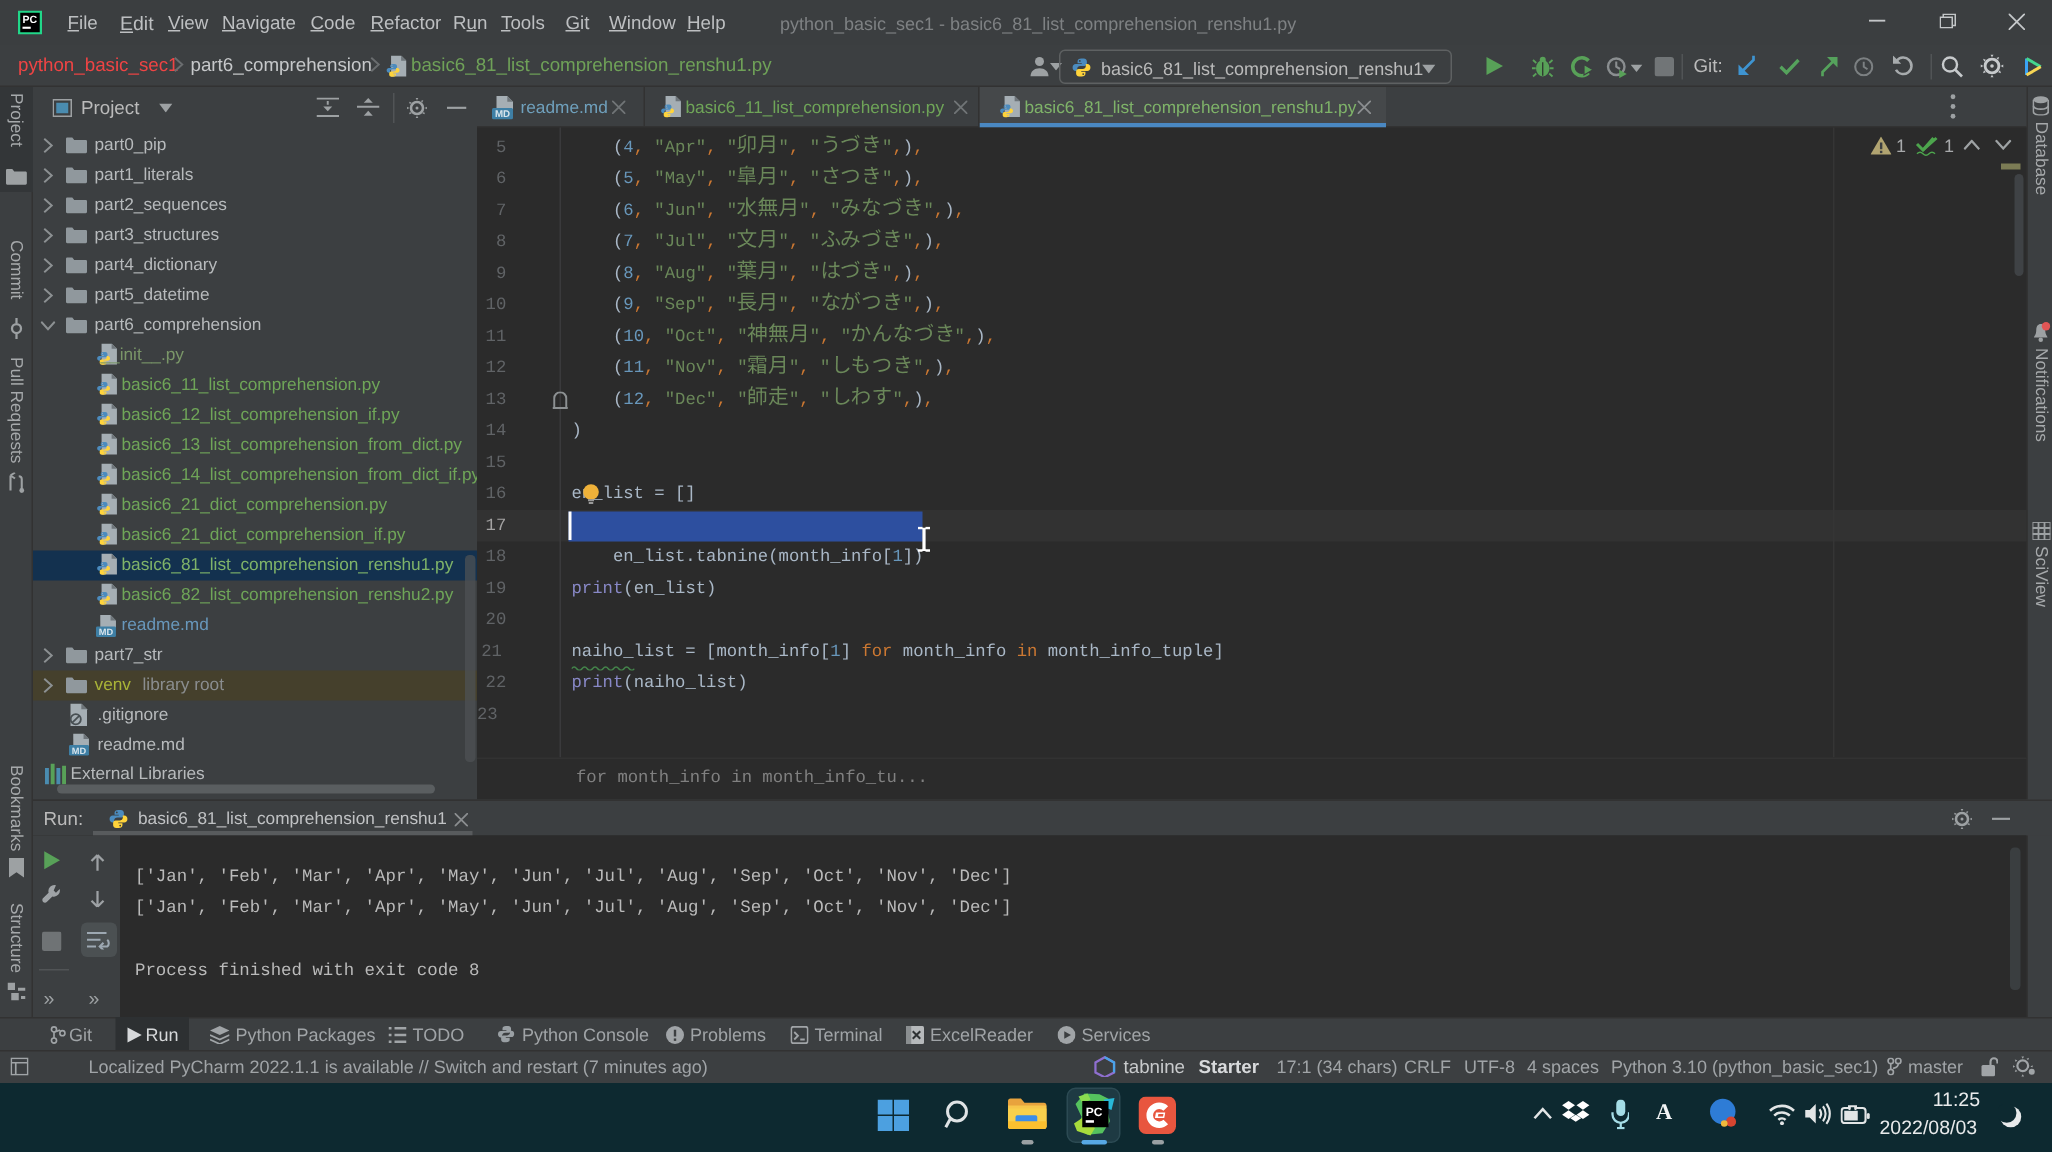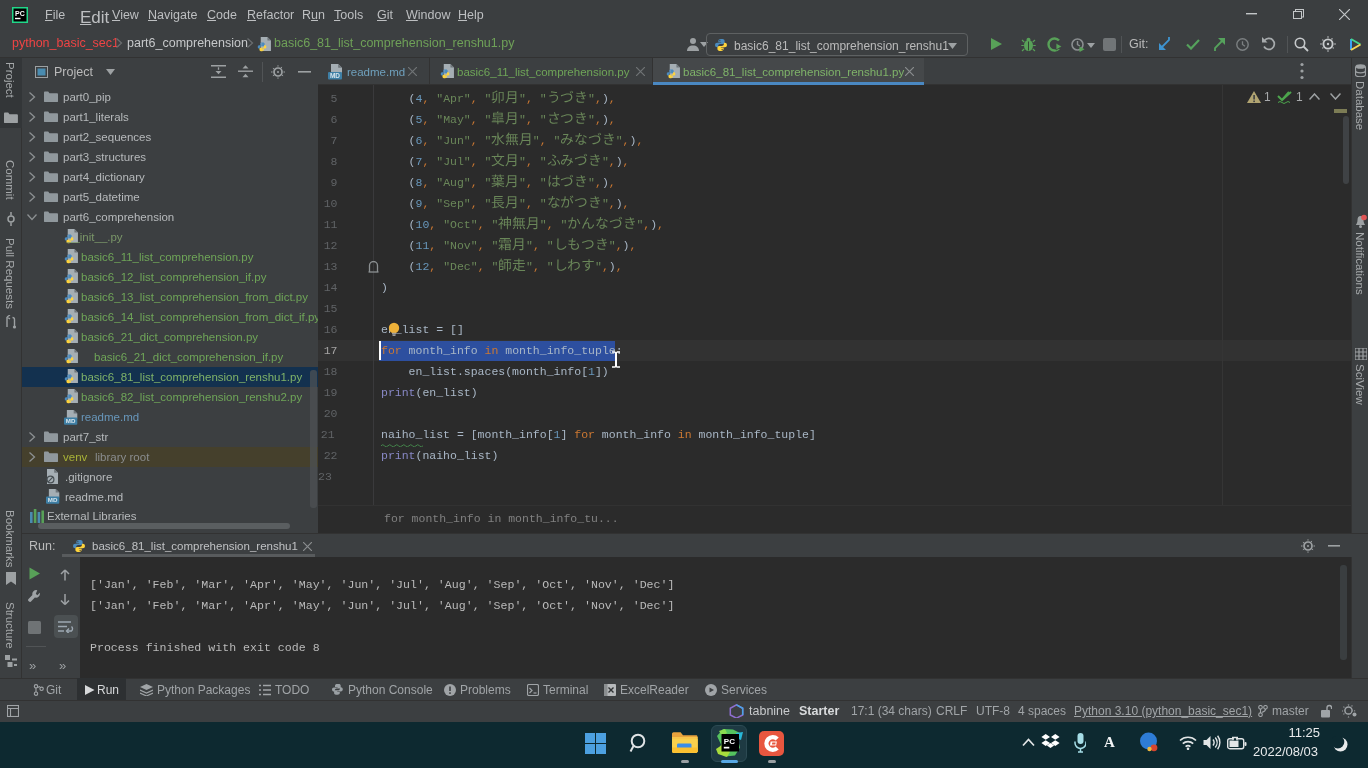--- a/index.html
+++ b/index.html
@@ -65,30 +65,31 @@
         <path id="g3059" d="M627 -12Q627 -7 625 6Q624 19 623 32Q623 44 622 51Q621 70 621 103Q621 136 621 175Q621 214 621 254Q622 294 622 329Q623 364 623 388L546 350Q546 336 546 307Q546 279 546 242Q546 204 545 167Q545 130 544 99Q543 68 542 51Q541 31 539 13Q537 -6 536 -12ZM96 127Q137 127 189 125Q241 124 300 122Q358 120 418 119Q478 118 534 117Q589 116 636 116Q681 116 726 116Q771 116 810 116Q850 116 880 117Q911 117 929 117L928 191Q886 189 816 188Q745 186 635 186Q570 186 500 188Q429 189 358 191Q287 193 221 197Q154 200 98 204ZM621 418Q621 484 601 529Q582 574 548 596Q513 618 467 618Q436 618 406 608Q377 597 354 575Q330 554 317 522Q303 491 303 451Q303 401 327 362Q351 323 391 300Q432 277 479 277Q538 277 577 303Q615 330 635 375Q655 421 655 479Q655 529 640 581Q626 633 593 681Q559 729 501 768Q444 808 356 834L289 768Q357 752 411 727Q465 702 502 666Q539 630 558 582Q578 534 578 472Q578 404 549 374Q520 344 479 344Q453 344 430 357Q407 369 392 393Q378 417 378 450Q378 497 408 523Q439 549 480 549Q511 549 533 531Q555 514 565 478Q574 443 566 390Z"></path>
       </defs>
     </svg>
     <div class="a" style="left:0px;top:0px;width:1368px;height:30px;background:#3b3e40"></div>
     <svg class="a" style="left:12px;top:7px;" width="16" height="16" viewBox="0 0 16 16">
       <rect x="0.75" y="0.75" width="14.5" height="14.5" fill="#000" stroke="#21d789" stroke-width="1.5"></rect>
       <text x="3" y="8.6" font-size="7" font-weight="bold" font-family="Liberation Sans" fill="#fff">PC</text>
       <rect x="3" y="10.8" width="5.5" height="1.4" fill="#fff"></rect>
     </svg>
     <div class="a" style="left:45px;top:8px;font-size:12.5px;color:#bdbfc1"><u>F</u>ile</div>
-    <div class="a" style="left:80px;top:8px;font-size:17px;color:#bdbfc1"><u>E</u>dit</div>
+    <div class="a" style="left:80px;top:8px;font-size:13px;color:#bdbfc1"><u>E</u>dit</div>
     <div class="a" style="left:112px;top:8px;font-size:12.5px;color:#bdbfc1"><u>V</u>iew</div>
     <div class="a" style="left:148px;top:8px;font-size:12.5px;color:#bdbfc1"><u>N</u>avigate</div>
     <div class="a" style="left:207px;top:8px;font-size:12.5px;color:#bdbfc1"><u>C</u>ode</div>
     <div class="a" style="left:247px;top:8px;font-size:12.5px;color:#bdbfc1"><u>R</u>efactor</div>
     <div class="a" style="left:302px;top:8px;font-size:12.5px;color:#bdbfc1">R<u>u</u>n</div>
     <div class="a" style="left:334px;top:8px;font-size:12.5px;color:#bdbfc1"><u>T</u>ools</div>
     <div class="a" style="left:377px;top:8px;font-size:12.5px;color:#bdbfc1"><u>G</u>it</div>
     <div class="a" style="left:406px;top:8px;font-size:12.5px;color:#bdbfc1"><u>W</u>indow</div>
     <div class="a" style="left:458px;top:8px;font-size:12.5px;color:#bdbfc1"><u>H</u>elp</div>
+    <div class="a" style="left:520px;top:9px;font-size:12px;color:#7e8183">python_basic_sec1 - basic6_81_list_comprehension_renshu1.py</div>
     <svg class="a" style="left:1246px;top:13px;" width="11" height="2" viewBox="0 0 11 2">
       <rect width="11" height="1.4" fill="#c3c6c8"></rect>
     </svg>
     <svg class="a" style="left:1293px;top:9px;" width="11" height="10" viewBox="0 0 11 10">
       <rect x="2.5" y="0.5" width="8" height="7.5" fill="none" stroke="#c3c6c8"></rect>
       <rect x="0.5" y="2.5" width="8" height="7" fill="#3b3e40" stroke="#c3c6c8"></rect>
     </svg>
     <svg class="a" style="left:1339px;top:9px;" width="11" height="11" viewBox="0 0 11 11">
       <path d="M0 0L11 11M11 0L0 11" stroke="#c3c6c8" stroke-width="1.2"></path>
     </svg>
@@ -323,21 +324,21 @@
       <use href="#pyfile" transform="scale(0.93)"></use>
     </svg>
     <div class="a" style="left:81px;top:311px;font-size:11.5px;color:#6fa558">basic6_14_list_comprehension_from_dict_if.py</div>
     <svg class="a" style="left:64px;top:329px;" width="14" height="15" viewBox="0 0 14 15">
       <use href="#pyfile" transform="scale(0.93)"></use>
     </svg>
     <div class="a" style="left:81px;top:331px;font-size:11.5px;color:#6fa558">basic6_21_dict_comprehension.py</div>
     <svg class="a" style="left:64px;top:349px;" width="14" height="15" viewBox="0 0 14 15">
       <use href="#pyfile" transform="scale(0.93)"></use>
     </svg>
-    <div class="a" style="left:94px;top:351px;font-size:11.5px;color:#6fa558">basic6_21_dict_comprehension_if.py</div>
+    <div class="a" style="left:81px;top:351px;font-size:11.5px;color:#6fa558">basic6_21_dict_comprehension_if.py</div>
     <div class="a" style="left:22px;top:367px;width:296px;height:20px;background:#13314f"></div>
     <svg class="a" style="left:64px;top:369px;" width="14" height="15" viewBox="0 0 14 15">
       <use href="#pyfile" transform="scale(0.93)"></use>
     </svg>
     <div class="a" style="left:81px;top:371px;font-size:11.5px;color:#7fb369">basic6_81_list_comprehension_renshu1.py</div>
     <svg class="a" style="left:64px;top:389px;" width="14" height="15" viewBox="0 0 14 15">
       <use href="#pyfile" transform="scale(0.93)"></use>
     </svg>
     <div class="a" style="left:81px;top:391px;font-size:11.5px;color:#6fa558">basic6_82_list_comprehension_renshu2.py</div>
     <svg class="a" style="left:64px;top:410px;" width="14" height="16" viewBox="0 0 14 16">
@@ -546,22 +547,21 @@
           <use href="#g8d70"></use>
         </svg>"</span><span class="k">,</span> <span class="s">"<svg class="cj" viewBox="0 -100 1000 1000">
           <use href="#g3057"></use>
         </svg><svg class="cj" viewBox="0 -100 1000 1000">
           <use href="#g308f"></use>
         </svg><svg class="cj" viewBox="0 -100 1000 1000">
           <use href="#g3059"></use>
         </svg>"</span><span class="k">,</span><span class="d">)</span><span class="k">,</span></div>
     <div class="a mono ed" style="left:381px;top:277px;"><span class="d">)</span></div>
     <div class="a mono ed" style="left:381px;top:319px;"><span class="d">en_list = []</span></div>
-    <div class="a mono ed" style="left:381px;top:340px;"><span class="k">for</span><span class="d"> month_info </span><span class="k">in</span><span class="d"> month_info_tuple:</span></div>
-    <div class="a mono ed" style="left:381px;top:361px;"><span class="d">    en_list.spaces(month_info[</span><span class="n">1</span><span class="d">])</span></div>
+    <div class="a mono ed" style="left:381px;top:361px;"><span class="d">    en_list.tabnine(month_info[</span><span class="n">1</span><span class="d">])</span></div>
     <div class="a mono ed" style="left:381px;top:382px;"><span class="b">print</span><span class="d">(en_list)</span></div>
     <div class="a mono ed" style="left:381px;top:424px;"><span class="d">naiho_list = [month_info[</span><span class="n">1</span><span class="d">] </span><span class="k">for</span><span class="d"> month_info </span><span class="k">in</span><span class="d"> month_info_tuple]</span></div>
     <div class="a mono ed" style="left:381px;top:445px;"><span class="b">print</span><span class="d">(naiho_list)</span></div>
     <svg class="a" style="left:381px;top:443px;" width="42" height="4" viewBox="0 0 42 4">
       <path d="M0 2.8 Q1.75 0.6 3.5 2.8 T7 2.8 T10.5 2.8 T14 2.8 T17.5 2.8 T21 2.8 T24.5 2.8 T28 2.8 T31.5 2.8 T35 2.8 T38.5 2.8 T42 2.8" stroke="#44854b" stroke-width="1" fill="none"></path>
     </svg>
     <svg class="a" style="left:388px;top:322px;" width="12" height="15" viewBox="0 0 12 15">
       <circle cx="6" cy="6" r="5.2" fill="#eeb139"></circle>
       <path d="M4 11.5h4M4.5 13.3h3" stroke="#9a9a9a" stroke-width="1.4"></path>
       <path d="M3.5 6.5h5" stroke="#c98a1f" stroke-width="0"></path>
@@ -693,31 +693,32 @@
     <svg class="a" style="left:705px;top:684px;" width="12" height="12" viewBox="0 0 12 12">
       <circle cx="6" cy="6" r="6" fill="#a0a4a7"></circle>
       <path d="M4.5 3.5L9 6L4.5 8.5z" fill="#3c3f41"></path>
     </svg>
     <div class="a tw" style="left:721px;top:683px;">Services</div>
     <div class="a" style="left:0px;top:700px;width:1368px;height:22px;background:#3c3f41;border-top:1px solid #323232"></div>
     <svg class="a" style="left:7px;top:705px;" width="12" height="12" viewBox="0 0 12 12">
       <rect x="0.5" y="0.5" width="11" height="11" fill="none" stroke="#a0a4a7" stroke-width="1.1"></rect>
       <path d="M0.5 3.5h11M3.5 3.5v8" stroke="#a0a4a7" stroke-width="1.1"></path>
     </svg>
+    <div class="a tw" style="left:59px;top:704px;">Localized PyCharm 2022.1.1 is available // Switch and restart (7 minutes ago)</div>
     <svg class="a" style="left:729px;top:704px;" width="15" height="14" viewBox="0 0 15 14">
       <path d="M7.5 0.8L13.7 4.3V11L7.5 14.2L1.3 11V4.3z" fill="none" stroke="#8f6fd0" stroke-width="1.5"></path>
       <path d="M7.5 0.8L13.7 4.3V11" fill="none" stroke="#4aa3e8" stroke-width="1.5"></path>
     </svg>
     <div class="a" style="left:749px;top:704px;font-size:12.5px;color:#c8cacc">tabnine</div>
     <div class="a" style="left:799px;top:704px;font-size:12.5px;font-weight:bold;color:#d8dadc">Starter</div>
     <div class="a tw" style="left:851px;top:704px;">17:1 (34 chars)</div>
     <div class="a tw" style="left:936px;top:704px;">CRLF</div>
     <div class="a tw" style="left:976px;top:704px;">UTF-8</div>
     <div class="a tw" style="left:1018px;top:704px;">4 spaces</div>
-    <div class="a tw" style="left:1074px;top:704px;text-decoration:underline;">Python 3.10 (python_basic_sec1)</div>
+    <div class="a tw" style="left:1074px;top:704px;">Python 3.10 (python_basic_sec1)</div>
     <svg class="a" style="left:1258px;top:705px;" width="10" height="12" viewBox="0 0 10 12">
       <circle cx="2.5" cy="2.3" r="1.8" fill="none" stroke="#a0a4a7" stroke-width="1.1"></circle>
       <circle cx="7.5" cy="2.3" r="1.8" fill="none" stroke="#a0a4a7" stroke-width="1.1"></circle>
       <circle cx="2.5" cy="9.7" r="1.8" fill="none" stroke="#a0a4a7" stroke-width="1.1"></circle>
       <path d="M2.5 4.1v3.8M7.5 4.1c0 2.5-2 2.7-3.5 3.2" stroke="#a0a4a7" stroke-width="1.1" fill="none"></path>
     </svg>
     <div class="a tw" style="left:1272px;top:704px;">master</div>
     <svg class="a" style="left:1320px;top:704px;" width="12" height="14" viewBox="0 0 12 14">
       <rect x="1" y="6" width="9" height="7.5" rx="1" fill="#a0a4a7"></rect>
       <path d="M7 6V3.8a2.3 2.3 0 014.6 0V5" fill="none" stroke="#a0a4a7" stroke-width="1.4"></path>

